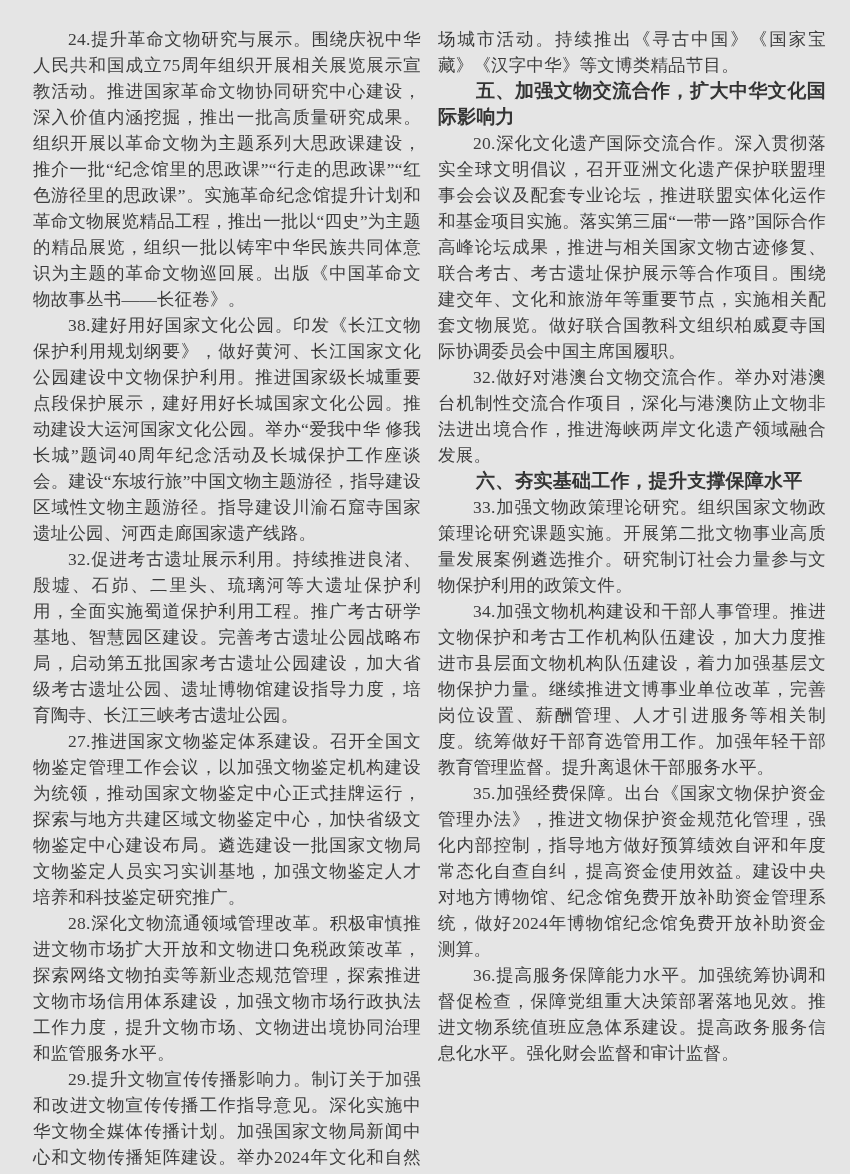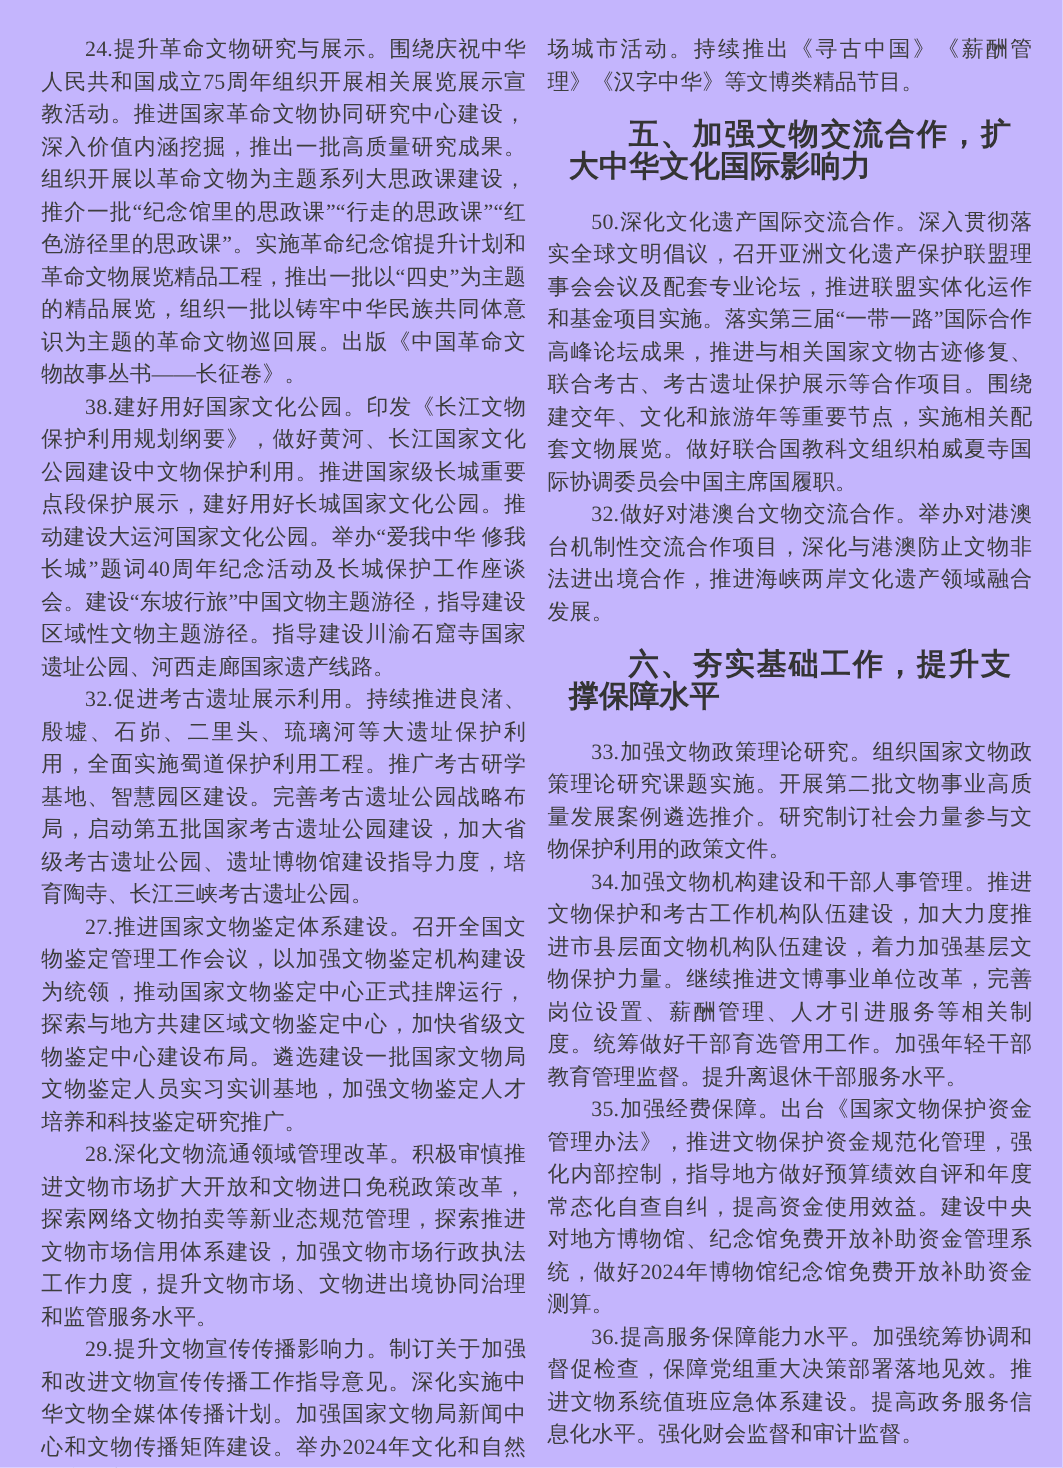--- a/index.html
+++ b/index.html
@@ -11,21 +11,21 @@
     width: 850px;
     height: 1174px;
     overflow: hidden;
     background: #fcfcfa;
   }
   .page {
     box-sizing: border-box;
     width: 850px;
     height: 1174px;
     padding: 26px 24px 20px 33px;
-    background: #c4b5fd;
+    background: #e5e5e5;
     font-family: "Liberation Serif", "DejaVu Serif", serif;
     color: #3d3d3d;
   }
   .columns {
     display: flex;
     gap: 17px;
     align-items: flex-start;
   }
   .col {
     width: 388px;
@@ -38,24 +38,24 @@
     text-align: justify;
     text-justify: inter-ideograph;
     letter-spacing: 0.2px;
     word-break: break-all;
     color: #3d3d3d;
   }
   .indent {
     text-indent: 2em;
   }
   .heading {
-    margin: 17px;
+    margin: 0;
     font-family: "Liberation Sans", "DejaVu Sans", sans-serif;
     font-weight: 700;
-    font-size: 24px;
+    font-size: 19px;
     line-height: 26px;
     text-align: justify;
     text-justify: inter-ideograph;
     letter-spacing: 0.2px;
     word-break: break-all;
     text-indent: 2em;
     color: #343434;
   }
 </style>
 </head>
@@ -67,23 +67,23 @@
     <div class="col">
       <p class="para indent">24.提升革命文物研究与展示。围绕庆祝中华人民共和国成立75周年组织开展相关展览展示宣教活动。推进国家革命文物协同研究中心建设，深入价值内涵挖掘，推出一批高质量研究成果。组织开展以革命文物为主题系列大思政课建设，推介一批“纪念馆里的思政课”“行走的思政课”“红色游径里的思政课”。实施革命纪念馆提升计划和革命文物展览精品工程，推出一批以“四史”为主题的精品展览，组织一批以铸牢中华民族共同体意识为主题的革命文物巡回展。出版《中国革命文物故事丛书——长征卷》。</p>
       <p class="para indent">38.建好用好国家文化公园。印发《长江文物保护利用规划纲要》，做好黄河、长江国家文化公园建设中文物保护利用。推进国家级长城重要点段保护展示，建好用好长城国家文化公园。推动建设大运河国家文化公园。举办“爱我中华 修我长城”题词40周年纪念活动及长城保护工作座谈会。建设“东坡行旅”中国文物主题游径，指导建设区域性文物主题游径。指导建设川渝石窟寺国家遗址公园、河西走廊国家遗产线路。</p>
       <p class="para indent">32.促进考古遗址展示利用。持续推进良渚、殷墟、石峁、二里头、琉璃河等大遗址保护利用，全面实施蜀道保护利用工程。推广考古研学基地、智慧园区建设。完善考古遗址公园战略布局，启动第五批国家考古遗址公园建设，加大省级考古遗址公园、遗址博物馆建设指导力度，培育陶寺、长江三峡考古遗址公园。</p>
       <p class="para indent">27.推进国家文物鉴定体系建设。召开全国文物鉴定管理工作会议，以加强文物鉴定机构建设为统领，推动国家文物鉴定中心正式挂牌运行，探索与地方共建区域文物鉴定中心，加快省级文物鉴定中心建设布局。遴选建设一批国家文物局文物鉴定人员实习实训基地，加强文物鉴定人才培养和科技鉴定研究推广。</p>
       <p class="para indent">28.深化文物流通领域管理改革。积极审慎推进文物市场扩大开放和文物进口免税政策改革，探索网络文物拍卖等新业态规范管理，探索推进文物市场信用体系建设，加强文物市场行政执法工作力度，提升文物市场、文物进出境协同治理和监管服务水平。</p>
       <p class="para indent">29.提升文物宣传传播影响力。制订关于加强和改进文物宣传传播工作指导意见。深化实施中华文物全媒体传播计划。加强国家文物局新闻中心和文物传播矩阵建设。举办2024年文化和自然遗产日主</p>
     </div>
 
     <div class="col">
-      <p class="para">场城市活动。持续推出《寻古中国》《薪酬管理》《汉字中华》等文博类精品节目。</p>
+      <p class="para">场城市活动。持续推出《寻古中国》《国家宝藏》《汉字中华》等文博类精品节目。</p>
       <p class="heading">五、加强文物交流合作，扩大中华文化国际影响力</p>
-      <p class="para indent">50.深化文化遗产国际交流合作。深入贯彻落实全球文明倡议，召开亚洲文化遗产保护联盟理事会会议及配套专业论坛，推进联盟实体化运作和基金项目实施。落实第三届“一带一路”国际合作高峰论坛成果，推进与相关国家文物古迹修复、联合考古、考古遗址保护展示等合作项目。围绕建交年、文化和旅游年等重要节点，实施相关配套文物展览。做好联合国教科文组织柏威夏寺国际协调委员会中国主席国履职。</p>
+      <p class="para indent">20.深化文化遗产国际交流合作。深入贯彻落实全球文明倡议，召开亚洲文化遗产保护联盟理事会会议及配套专业论坛，推进联盟实体化运作和基金项目实施。落实第三届“一带一路”国际合作高峰论坛成果，推进与相关国家文物古迹修复、联合考古、考古遗址保护展示等合作项目。围绕建交年、文化和旅游年等重要节点，实施相关配套文物展览。做好联合国教科文组织柏威夏寺国际协调委员会中国主席国履职。</p>
       <p class="para indent">32.做好对港澳台文物交流合作。举办对港澳台机制性交流合作项目，深化与港澳防止文物非法进出境合作，推进海峡两岸文化遗产领域融合发展。</p>
       <p class="heading">六、夯实基础工作，提升支撑保障水平</p>
       <p class="para indent">33.加强文物政策理论研究。组织国家文物政策理论研究课题实施。开展第二批文物事业高质量发展案例遴选推介。研究制订社会力量参与文物保护利用的政策文件。</p>
       <p class="para indent">34.加强文物机构建设和干部人事管理。推进文物保护和考古工作机构队伍建设，加大力度推进市县层面文物机构队伍建设，着力加强基层文物保护力量。继续推进文博事业单位改革，完善岗位设置、薪酬管理、人才引进服务等相关制度。统筹做好干部育选管用工作。加强年轻干部教育管理监督。提升离退休干部服务水平。</p>
       <p class="para indent">35.加强经费保障。出台《国家文物保护资金管理办法》，推进文物保护资金规范化管理，强化内部控制，指导地方做好预算绩效自评和年度常态化自查自纠，提高资金使用效益。建设中央对地方博物馆、纪念馆免费开放补助资金管理系统，做好2024年博物馆纪念馆免费开放补助资金测算。</p>
       <p class="para indent">36.提高服务保障能力水平。加强统筹协调和督促检查，保障党组重大决策部署落地见效。推进文物系统值班应急体系建设。提高政务服务信息化水平。强化财会监督和审计监督。</p>
     </div>
 
   </div>
 </div>

